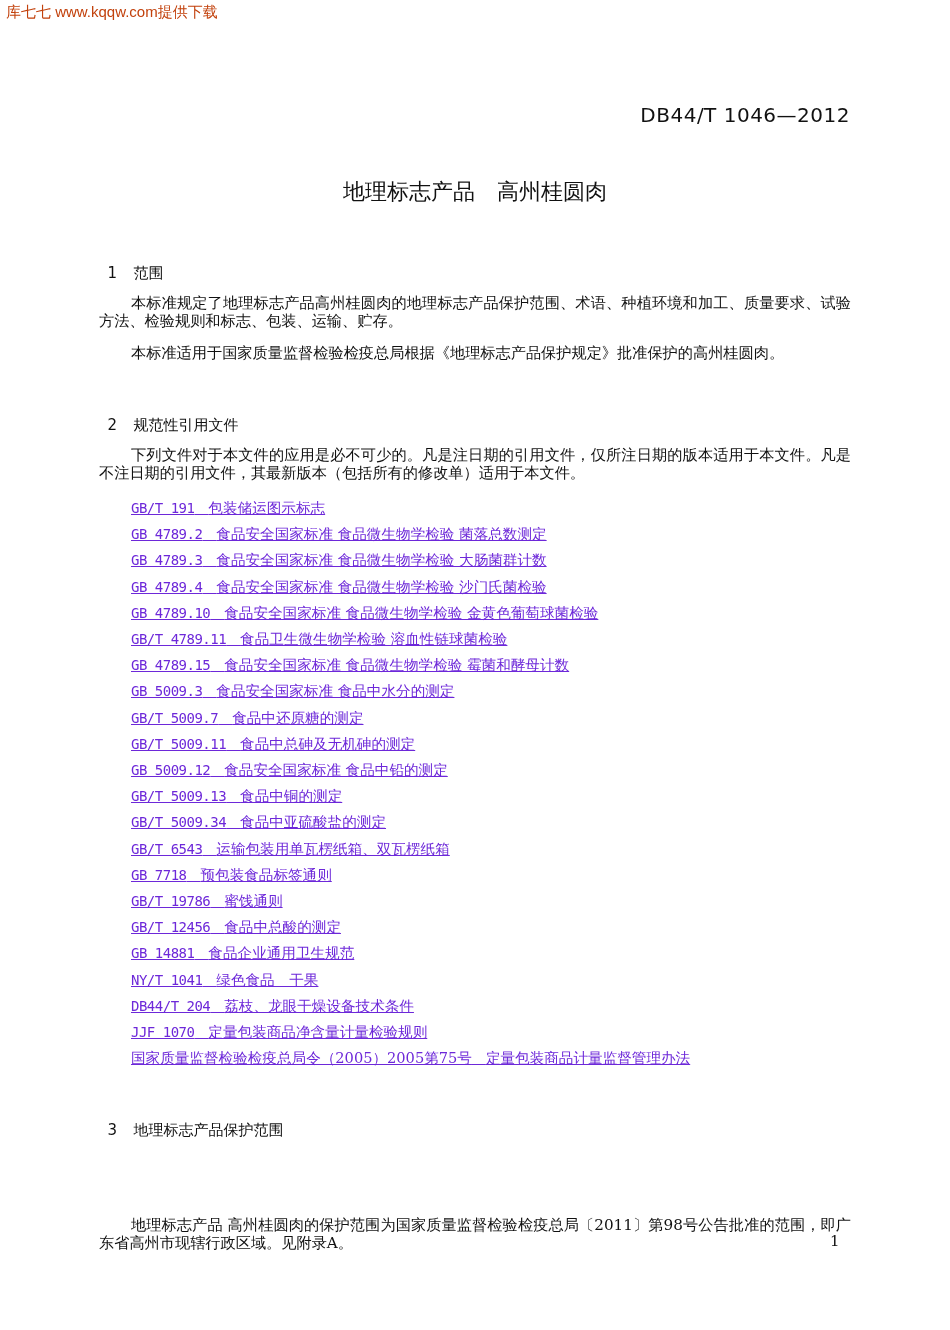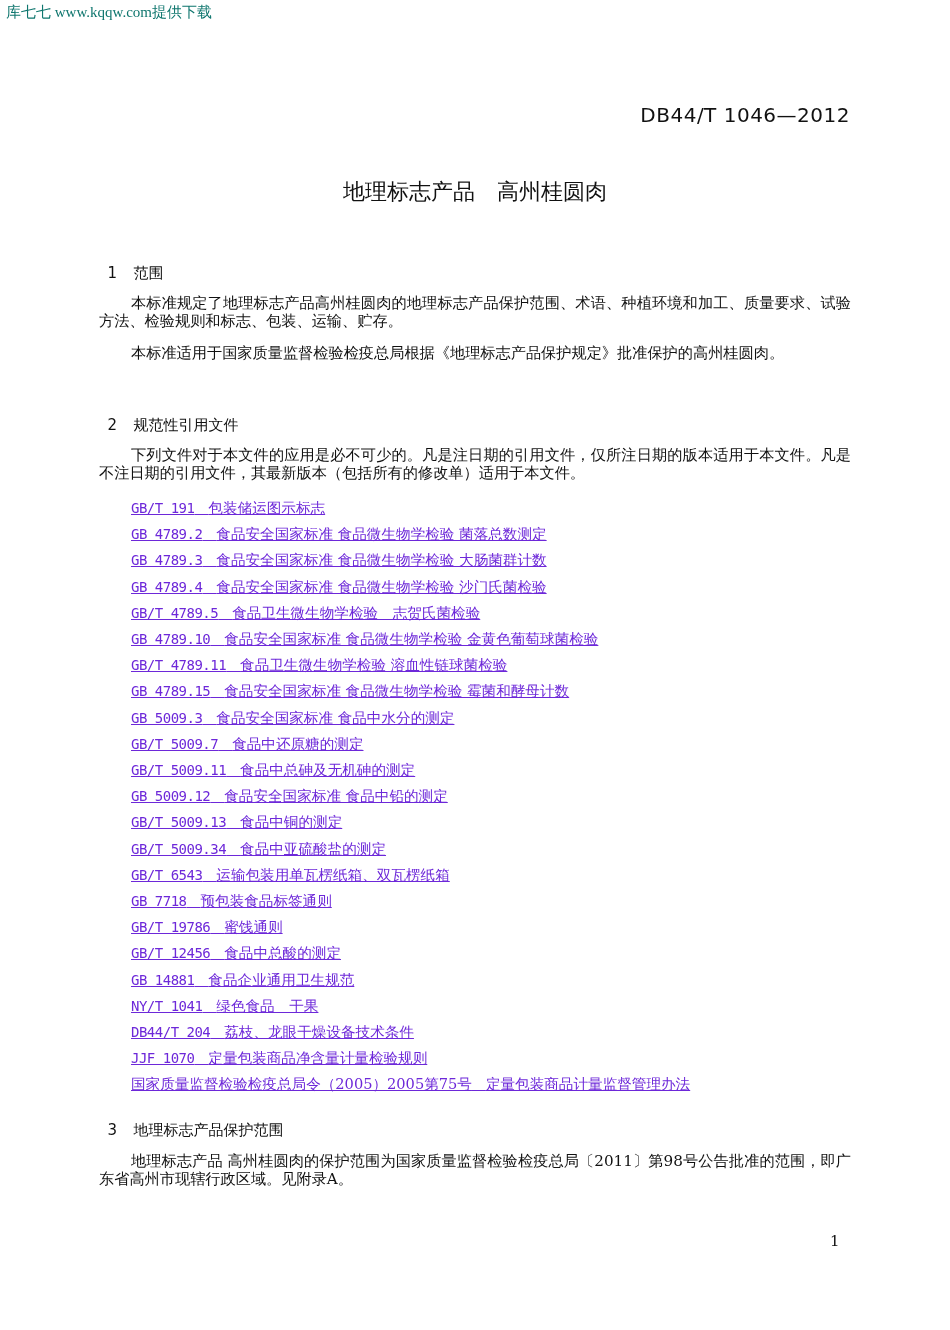--- a/index.html
+++ b/index.html
@@ -3,22 +3,22 @@
   <meta charset="utf-8">
   <style>
     html, body { margin: 0; padding: 0; background: #ffffff; }
     body {
       width: 950px; height: 1330px; position: relative; overflow: hidden;
       font-family: "DejaVu Serif", "Liberation Serif", serif;
       color: #111;
     }
     .watermark {
       position: absolute; left: 6px; top: 3px;
-      font-size: 15px; color: #0f766e; letter-spacing: 0px;
-      font-family: Liberation Serif, serif;
+      font-size: 15px; color: #c2410c; letter-spacing: 0px;
+      font-family: Liberation Sans, sans-serif;
     }
     .doc-code {
       position: absolute; right: 100px; top: 103px;
       font-family: "DejaVu Sans", "Liberation Sans", sans-serif;
       font-size: 20px; letter-spacing: 0.5px; color: #111;
     }
     .doc-title {
       position: absolute; left: 0; width: 950px; top: 165px;
       text-align: center;
       font-family: "DejaVu Sans", "Liberation Sans", sans-serif;
@@ -66,21 +66,20 @@
 <div class="section-heading" style="top:398px;">
   <span class="num">2</span><span>规范性引用文件</span>
 </div>
 <div class="para" style="top:446px;">下列文件对于本文件的应用是必不可少的。凡是注日期的引用文件，仅所注日期的版本适用于本文件。凡是不注日期的引用文件，其最新版本（包括所有的修改单）适用于本文件。</div>
 
 <ul class="ref-list">
   <li class="ref-item"><span class="code">GB/T 191</span>   <span>包装储运图示标志</span></li>
   <li class="ref-item"><span class="code">GB 4789.2</span>   <span>食品安全国家标准 食品微生物学检验 菌落总数测定</span></li>
   <li class="ref-item"><span class="code">GB 4789.3</span>   <span>食品安全国家标准 食品微生物学检验 大肠菌群计数</span></li>
   <li class="ref-item"><span class="code">GB 4789.4</span>   <span>食品安全国家标准 食品微生物学检验 沙门氏菌检验</span></li>
-  <li class="ref-item"><span class="code">GB/T 4789.5</span>   <span>食品卫生微生物学检验　志贺氏菌检验</span></li>
   <li class="ref-item"><span class="code">GB 4789.10</span>   <span>食品安全国家标准 食品微生物学检验 金黄色葡萄球菌检验</span></li>
   <li class="ref-item"><span class="code">GB/T 4789.11</span>   <span>食品卫生微生物学检验 溶血性链球菌检验</span></li>
   <li class="ref-item"><span class="code">GB 4789.15</span>   <span>食品安全国家标准 食品微生物学检验 霉菌和酵母计数</span></li>
   <li class="ref-item"><span class="code">GB 5009.3</span>   <span>食品安全国家标准 食品中水分的测定</span></li>
   <li class="ref-item"><span class="code">GB/T 5009.7</span>   <span>食品中还原糖的测定</span></li>
   <li class="ref-item"><span class="code">GB/T 5009.11</span>   <span>食品中总砷及无机砷的测定</span></li>
   <li class="ref-item"><span class="code">GB 5009.12</span>   <span>食品安全国家标准 食品中铅的测定</span></li>
   <li class="ref-item"><span class="code">GB/T 5009.13</span>   <span>食品中铜的测定</span></li>
   <li class="ref-item"><span class="code">GB/T 5009.34</span>   <span>食品中亚硫酸盐的测定</span></li>
   <li class="ref-item"><span class="code">GB/T 6543</span>   <span>运输包装用单瓦楞纸箱、双瓦楞纸箱</span></li>
@@ -90,15 +89,15 @@
   <li class="ref-item"><span class="code">GB 14881</span>   <span>食品企业通用卫生规范</span></li>
   <li class="ref-item"><span class="code">NY/T 1041</span>   <span>绿色食品　干果</span></li>
   <li class="ref-item"><span class="code">DB44/T 204</span>   <span>荔枝、龙眼干燥设备技术条件</span></li>
   <li class="ref-item"><span class="code">JJF 1070</span>   <span>定量包装商品净含量计量检验规则</span></li>
   <li class="ref-item"><span>国家质量监督检验检疫总局令（2005）2005第75号</span>   <span>定量包装商品计量监督管理办法</span></li>
 </ul>
 
 <div class="section-heading" style="top:1103px;">
   <span class="num">3</span><span>地理标志产品保护范围</span>
 </div>
-<div class="para" style="top:1152px;">地理标志产品 高州桂圆肉的保护范围为国家质量监督检验检疫总局〔2011〕第98号公告批准的范围，即广东省高州市现辖行政区域。见附录A。</div>
+<div class="para" style="top:1216px;">地理标志产品 高州桂圆肉的保护范围为国家质量监督检验检疫总局〔2011〕第98号公告批准的范围，即广东省高州市现辖行政区域。见附录A。</div>
 
 <div class="page-number">1</div>
 
 </body></html>

